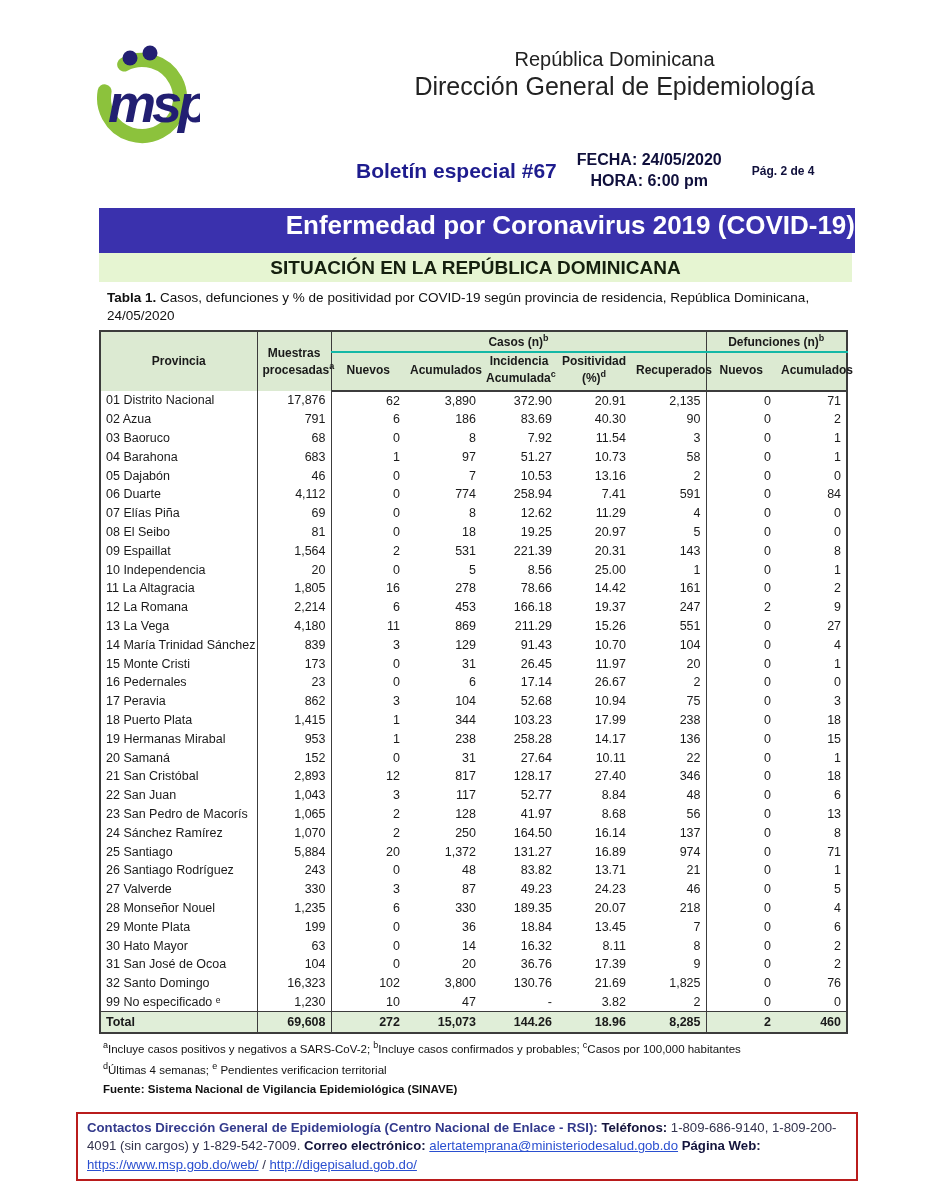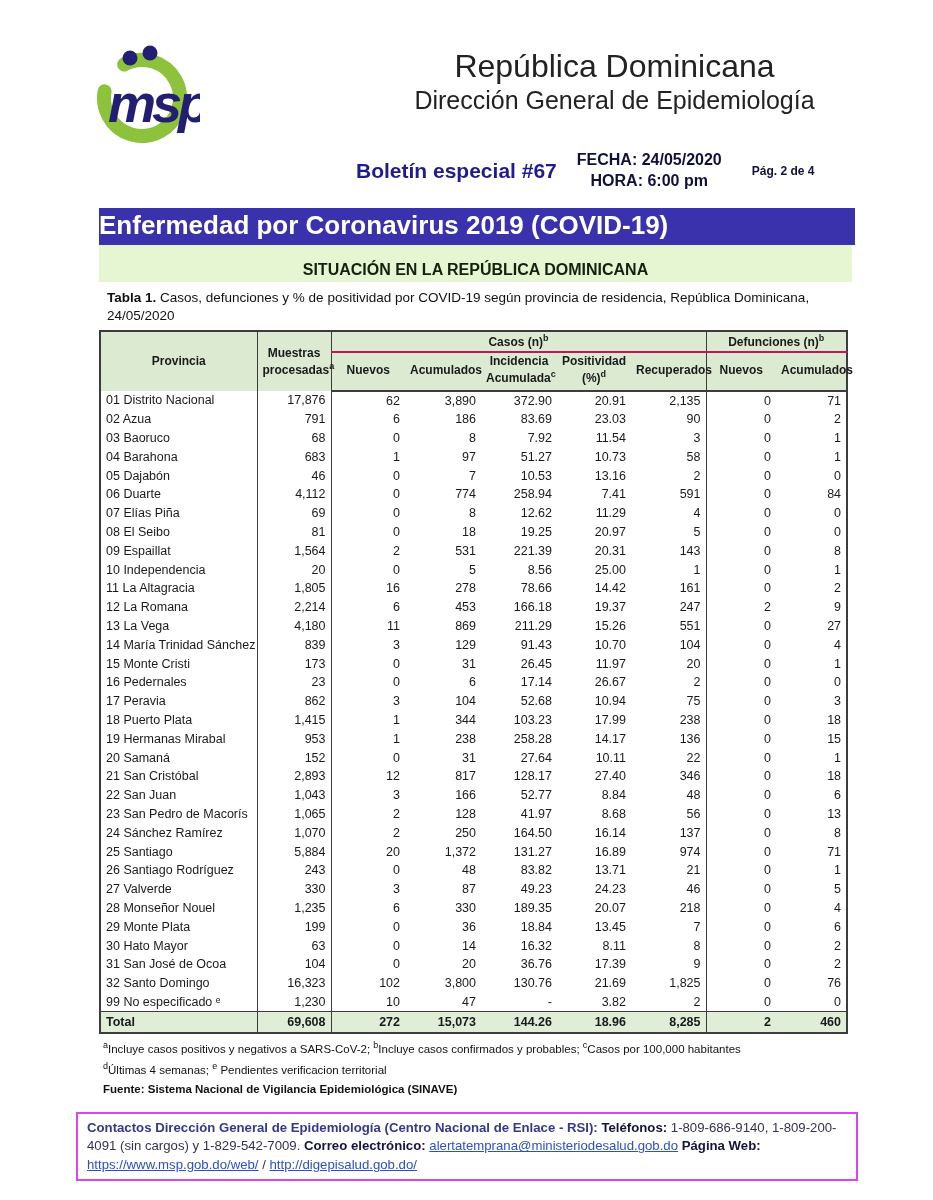--- a/index.html
+++ b/index.html
@@ -15,72 +15,72 @@
   
   .header-top { display:flex; margin:40px 70px 0 96px; }
   .logo-block { display:flex; width:270px; flex-shrink:0; }
   .logo-art { position:relative; width:104px; height:106px; }
   .logo-art svg { position:absolute; left:0; top:0; }
   .ministry-text { padding-top:42px; margin-left:6px; text-align:center; color:#221f72; }
   .ministry-l1 { font-size:12px; letter-spacing:.4px; }
   .ministry-l2 { font-size:18px; font-weight:bold; letter-spacing:.2px; }
 
   .header-center { flex:1; text-align:center; padding-top:8px; color:#222; }
-  .country { font-size:32px; line-height:1.15; }
+  .country { font-size:20px; line-height:1.15; }
   .department { font-size:25px; line-height:1.25; }
 
   .header-bulletin { display:flex; align-items:center; margin:4px 70px 0 356px; }
   .bulletin-title { font-size:21px; font-weight:bold; color:#1e1c8e; white-space:nowrap; }
   .fecha-block { margin-left:20px; text-align:center; font-size:16px; font-weight:bold; color:#10103c; line-height:1.3; white-space:nowrap; }
   .page-label { margin-left:30px; font-size:12px; font-weight:bold; color:#10103c; white-space:nowrap; }
 
   
   .banner-title {
     margin:16px 78px 0 99px; background:#3a31ad; color:#ffffff;
-    text-align:left; font-size:26px; font-weight:bold; padding:2px 0 4px;
+    text-align:right; font-size:26px; font-weight:bold; padding:2px 0 12px;
   }
   .banner-sub {
     margin:0 81px 0 99px; background:#e6f5d2; color:#15200f;
-    text-align:center; font-size:16px; font-weight:bold; padding:16px 0 3px;
+    text-align:center; font-size:19px; font-weight:bold; padding:4px 0 3px;
   }
   .table-caption { margin:7px 80px 5px 107px; font-size:13.5px; line-height:1.35; color:#111; }
   .table-caption b { font-weight:bold; }
 
   
   table.data {
     margin-left:99px; width:747px;
     border-collapse:collapse; table-layout:fixed;
     border:2px solid #3c3c3c;
     font-size:12.5px;
   }
   table.data th, table.data td { padding:1px 5px; }
   thead th {
     background:#dcead2; font-weight:bold; text-align:center;
     font-size:12px; line-height:1.25; vertical-align:middle;
   }
-  th.group { border-bottom:2px solid #be185d; padding:2px 4px; }
+  th.group { border-bottom:2px solid #14b8a6; padding:2px 4px; }
   thead tr.sub th { border-bottom:2px solid #3c3c3c; padding-bottom:4px; }
   .bdr { border-right:1.5px solid #3c3c3c; }
   tbody td { height:18.8px; text-align:right; white-space:nowrap; }
   tbody td.c-prov { text-align:left; }
   tfoot td {
     background:#e0eed8; font-weight:bold; height:22px; text-align:right;
     border-top:1.5px solid #3c3c3c; white-space:nowrap;
   }
   tfoot td.c-prov { text-align:left; }
   sup { font-size:9px; }
 
   
   .footnotes { margin:4px 80px 0 103px; font-size:11.5px; line-height:1.65; color:#111; }
   .footnote-source { font-weight:bold; }
 
   
   .footer-box {
     position:absolute; left:76px; top:1112px; width:782px;
-    border:2px solid #d946ef; padding:5px 9px;
+    border:2px solid #b91c1c; padding:5px 9px;
     font-size:13.2px; line-height:1.4; color:#222;
   }
   .seg-bold-navy { font-weight:bold; color:#333a8c; }
   .seg-bold { font-weight:bold; color:#14143c; }
   .seg-plain { color:#33334d; }
   .seg-link { color:#2a4fd0; text-decoration:underline; cursor:pointer; }
 </style>
 </head>
 <body>
 
@@ -170,21 +170,21 @@
         <td class="c-num bdr">2,135</td>
         <td class="c-num">0</td>
         <td class="c-num">71</td>
       </tr>
       <tr>
         <td class="c-prov bdr">02 Azua</td>
         <td class="c-num bdr">791</td>
         <td class="c-num">6</td>
         <td class="c-num">186</td>
         <td class="c-num">83.69</td>
-        <td class="c-num">23.03</td>
+        <td class="c-num">40.30</td>
         <td class="c-num bdr">90</td>
         <td class="c-num">0</td>
         <td class="c-num">2</td>
       </tr>
       <tr>
         <td class="c-prov bdr">03 Baoruco</td>
         <td class="c-num bdr">68</td>
         <td class="c-num">0</td>
         <td class="c-num">8</td>
         <td class="c-num">7.92</td>
@@ -388,21 +388,21 @@
         <td class="c-num">128.17</td>
         <td class="c-num">27.40</td>
         <td class="c-num bdr">346</td>
         <td class="c-num">0</td>
         <td class="c-num">18</td>
       </tr>
       <tr>
         <td class="c-prov bdr">22 San Juan</td>
         <td class="c-num bdr">1,043</td>
         <td class="c-num">3</td>
-        <td class="c-num">166</td>
+        <td class="c-num">117</td>
         <td class="c-num">52.77</td>
         <td class="c-num">8.84</td>
         <td class="c-num bdr">48</td>
         <td class="c-num">0</td>
         <td class="c-num">6</td>
       </tr>
       <tr>
         <td class="c-prov bdr">23 San Pedro de Macorís</td>
         <td class="c-num bdr">1,065</td>
         <td class="c-num">2</td>

